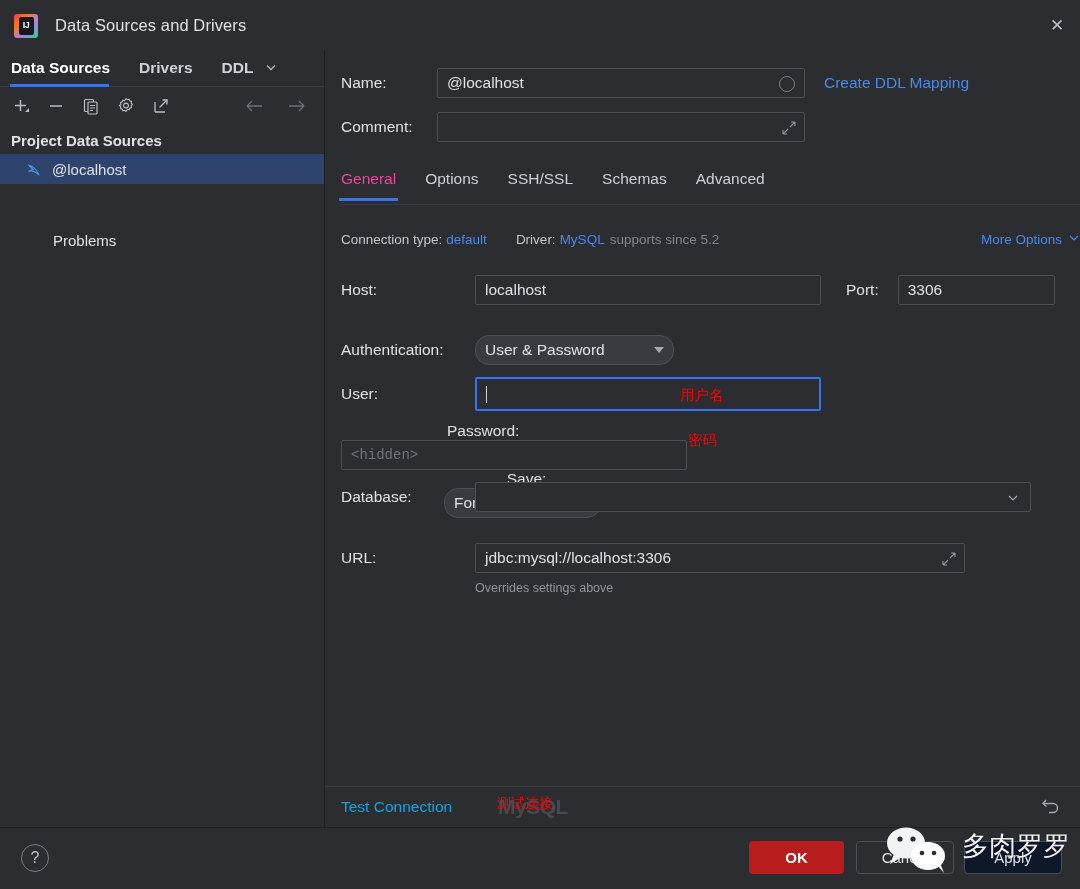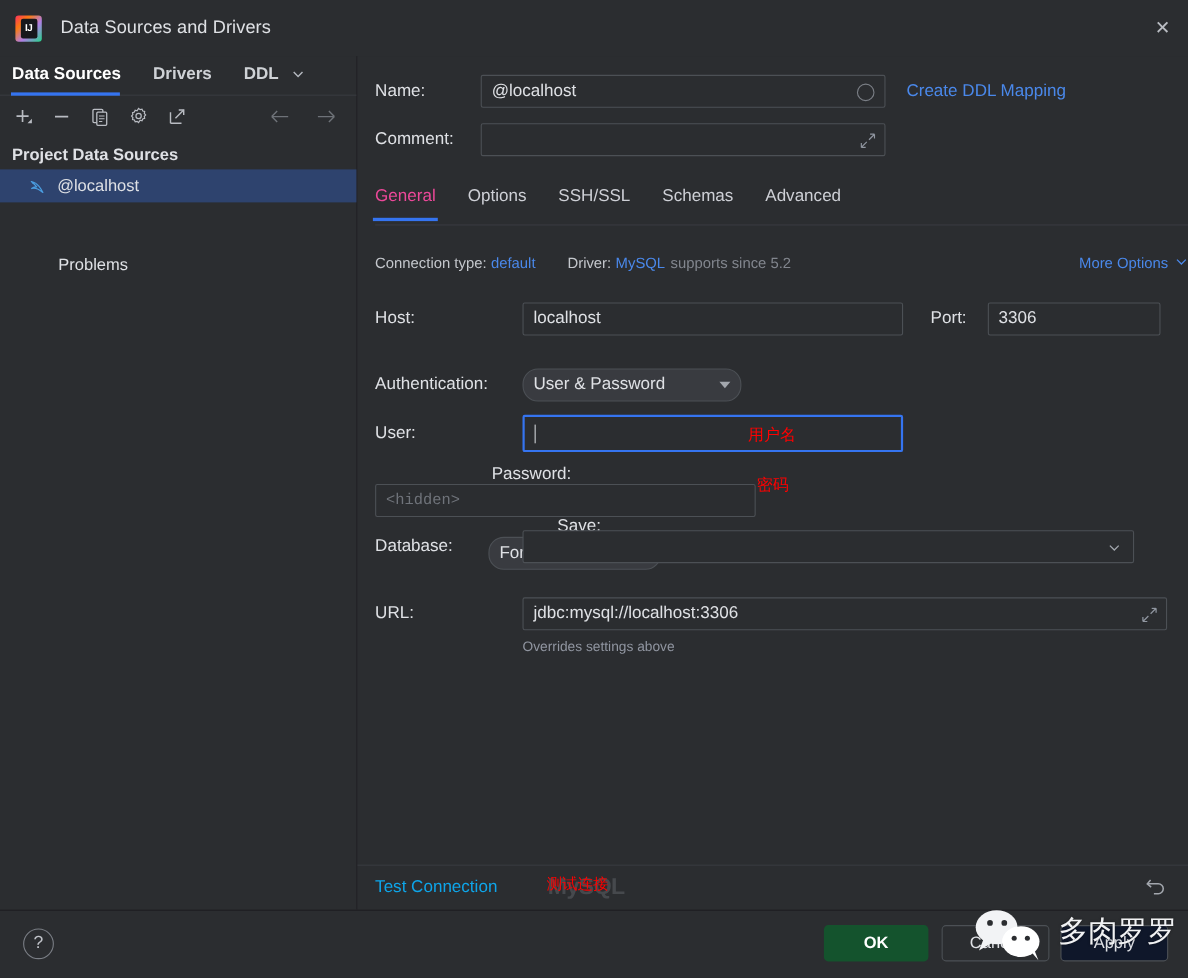--- a/index.html
+++ b/index.html
@@ -188,21 +188,21 @@
   .save-lbl { margin-left: 25px; font-size: 15.5px; color: #dfe1e5; }
   .save-combo { margin-left: 17px; width: 157px; }
 
   .db-row { position: absolute; left: 16px; top: 431px; display: flex; align-items: center; }
   .db-row .lbl { width: 134px; }
   .db-field { width: 556px; }
   .chev-down { position: absolute; right: 10px; top: 8px; color: #a3a7ae; font-size: 13px; }
 
   .url-row { position: absolute; left: 16px; top: 492px; display: flex; align-items: center; }
   .url-row .lbl { width: 134px; }
-  .url-field { width: 586px; }
+  .url-field { width: 490px; }
   .url-note {
     position: absolute; left: 150px; top: 530px; font-size: 12.5px; color: #9095a0;
   }
 
   
   .ann {
     position: absolute; color: #ff0000; font-size: 14.5px;
     font-family: "DejaVu Sans", sans-serif; white-space: nowrap;
   }
   .ann-user { left: 680px; top: 386px; }
@@ -231,21 +231,21 @@
   .help-btn {
     position: absolute; left: 21px; top: 16px; width: 28px; height: 28px;
     border: 1.4px solid #7a7e85; border-radius: 50%; color: #c0c3c9;
     font-size: 16px; display: flex; align-items: center; justify-content: center;
   }
   .btn {
     position: absolute; top: 13px; height: 33px; border-radius: 4px;
     display: flex; align-items: center; justify-content: center;
     font-size: 15px;
   }
-  .btn-ok { left: 749px; width: 95px; background: #14532d; color: #ffffff; font-weight: bold; }
+  .btn-ok { left: 749px; width: 95px; background: #b91c1c; color: #ffffff; font-weight: bold; }
   .btn-cancel { left: 856px; width: 98px; background: #2b2d30; border: 1px solid #4c5055; color: #dfe1e5; }
   .btn-apply { left: 964px; width: 98px; background: #0f172a; border: 1px solid #4c5055; color: #dfe1e5; }
 
   
   .wechat-wm {
     position: absolute; left: 876px; top: 826px; width: 204px; height: 52px;
     pointer-events: none;
   }
   .wechat-wm .wm-text {
     position: absolute; left: 86px; top: 2px; font-size: 27px; color: #f0f1f3;

